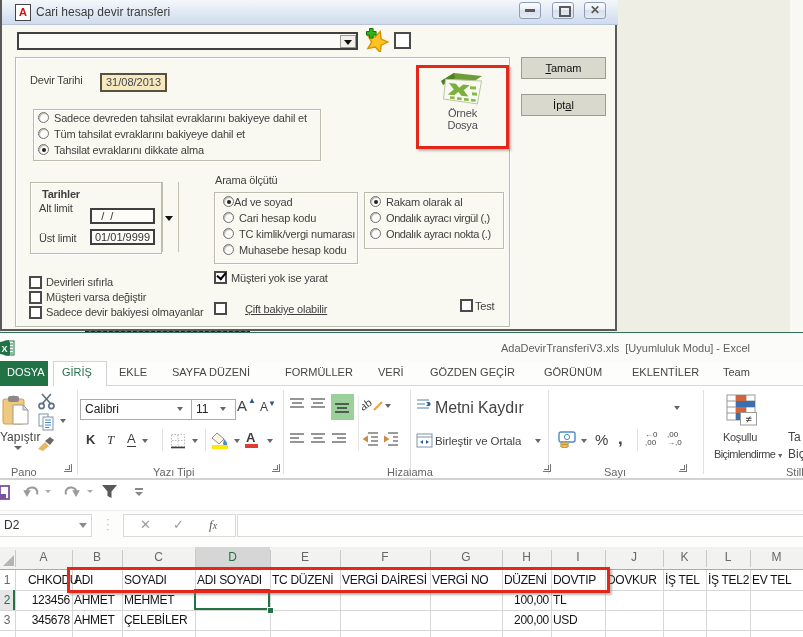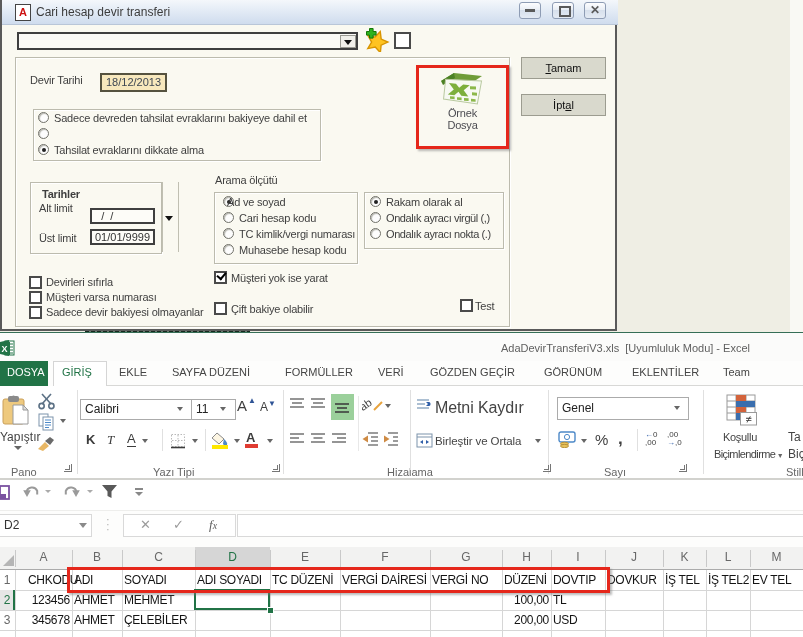--- a/index.html
+++ b/index.html
@@ -84,68 +84,69 @@
  <div id="combobtn" class="abs"></div>
 
  <svg class="abs" style="left:362px;top:28px" width="26" height="24" viewBox="0 0 26 24">
    <path d="M13 2 L16.2 8.8 L23.5 9.6 L18 14.6 L19.6 22 L13 18.2 L6.4 22 L8 14.6 L2.5 9.6 L9.8 8.8 Z" fill="#fec321" stroke="#d89400" stroke-width="1.4" transform="rotate(18 13 12) translate(0.5,1)"></path>
    <path d="M5.5 0.5 h3.6 v3 h3 v3.6 h-3 v3 h-3.6 v-3 h-3 v-3.6 h3 z" fill="#2eb31f" stroke="#157708" stroke-width="1"></path>
  </svg>
  <div id="cb1" class="abs"></div>
 
  <div id="maingrp" class="abs grp"></div>
  <div class="abs lbl" style="left:28px;top:74px;">Devir Tarihi</div>
- <div id="datebox" class="abs">18/12/2013</div>
+ <div id="datebox" class="abs">31/08/2013</div>
 
  <div class="abs grp" style="left:31px;top:109px;width:286px;height:50px;"></div>
  <div class="abs radio" style="left:36px;top:112px;"></div>
  <div class="abs lbl" style="left:52px;top:112px;">Sadece devreden tahsilat evraklarını bakiyeye dahil et</div>
  <div class="abs radio" style="left:36px;top:128px;"></div>
+ <div class="abs lbl" style="left:52px;top:128px;">Tüm tahsilat evraklarını bakiyeye dahil et</div>
  <div class="abs radio sel" style="left:36px;top:144px;"></div>
  <div class="abs lbl" style="left:52px;top:144px;">Tahsilat evraklarını dikkate alma</div>
 
  <div class="abs grp" style="left:28px;top:182px;width:130px;height:70px;"></div>
  <div class="abs lbl" style="left:38px;top:188px;font-weight:bold;background:#faf9f1;padding:0 2px;">Tarihler</div>
  <div class="abs lbl" style="left:37px;top:202px;">Alt limit</div>
  <div class="abs" style="left:88px;top:208px;width:61px;height:12px;border:2px solid #3f3f3f;background:#fdfcf8;font-size:11px;color:#333;line-height:12px;">&nbsp;&nbsp;&nbsp;/&nbsp;&nbsp;/</div>
  <div class="abs lbl" style="left:37px;top:232px;">Üst limit</div>
  <div class="abs" style="left:88px;top:229px;width:61px;height:12px;border:2px solid #3f3f3f;background:#fdfcf8;font-size:11px;color:#333;line-height:12px;text-align:center;">01/01/9999</div>
  <div class="abs" style="left:160px;top:182px;width:15px;height:70px;border-left:1px solid #c0bfb2;border-right:1px solid #c0bfb2;"></div>
  <div class="abs" style="left:163px;top:216px;width:0;height:0;border:4px solid transparent;border-top:5px solid #111;"></div>
 
  <div class="abs lbl" style="left:213px;top:174px;">Arama ölçütü</div>
  <div class="abs grp" style="left:212px;top:192px;width:142px;height:70px;"></div>
  <div class="abs radio sel" style="left:221px;top:196px;"></div>
- <div class="abs lbl" style="left:225px;top:196px;">Ad ve soyad</div>
+ <div class="abs lbl" style="left:232px;top:196px;">Ad ve soyad</div>
  <div class="abs radio" style="left:221px;top:212px;"></div>
  <div class="abs lbl" style="left:237px;top:212px;">Cari hesap kodu</div>
  <div class="abs radio" style="left:221px;top:228px;"></div>
  <div class="abs lbl" style="left:237px;top:228px;">TC kimlik/vergi numarası</div>
  <div class="abs radio" style="left:221px;top:244px;"></div>
  <div class="abs lbl" style="left:237px;top:244px;">Muhasebe hesap kodu</div>
 
  <div class="abs grp" style="left:362px;top:192px;width:138px;height:55px;"></div>
  <div class="abs radio sel" style="left:368px;top:196px;"></div>
  <div class="abs lbl" style="left:384px;top:196px;">Rakam olarak al</div>
  <div class="abs radio" style="left:368px;top:212px;"></div>
  <div class="abs lbl" style="left:384px;top:212px;letter-spacing:-0.4px;">Ondalık ayracı virgül (,)</div>
  <div class="abs radio" style="left:368px;top:228px;"></div>
  <div class="abs lbl" style="left:384px;top:228px;letter-spacing:-0.4px;">Ondalık ayracı nokta (.)</div>
 
  <div class="abs check" style="left:27px;top:276px;"></div>
  <div class="abs lbl" style="left:44px;top:276px;">Devirleri sıfırla</div>
  <div class="abs check" style="left:27px;top:291px;"></div>
- <div class="abs lbl" style="left:44px;top:291px;">Müşteri varsa numarası</div>
+ <div class="abs lbl" style="left:44px;top:291px;">Müşteri varsa değiştir</div>
  <div class="abs check" style="left:27px;top:306px;"></div>
  <div class="abs lbl" style="left:44px;top:306px;">Sadece devir bakiyesi olmayanlar</div>
 
  <div class="abs check on" style="left:212px;top:271px;"></div>
  <div class="abs lbl" style="left:229px;top:272px;">Müşteri yok ise yarat</div>
  <div class="abs check" style="left:212px;top:302px;"></div>
- <div class="abs lbl" style="left:229px;top:303px;">Çift bakiye olabilir</div>
+ <div class="abs lbl" style="left:243px;top:303px;text-decoration:underline;">Çift bakiye olabilir</div>
  <div class="abs check" style="left:458px;top:299px;"></div>
  <div class="abs lbl" style="left:473px;top:300px;">Test</div>
 
  <svg class="abs" style="left:437px;top:71px;" width="45" height="35" viewBox="0 0 45 35">
    <path d="M2 10 L15 2 L43 5 L34 11 Z" fill="#6f9c38"></path>
    <path d="M2 10 L15 2 L16 7 L4 14 Z" fill="#4c8124"></path>
    <path d="M6 9 L42 9 L39 32 L5 29 Z" fill="#f7f9f2" stroke="#b9c9a0" stroke-width="1" transform="rotate(3 22 20)"></path>
    <path d="M10 12 l7 .8 l3.2 4 l4 -3.2 l6.5 .6 l-6 5 l4.6 6.3 l-7 -.7 l-2.8 -4 l-4.2 3.4 l-6.5 -.6 l6 -5 z" fill="#7daf3c"></path>
    <g fill="#8cb84a">
     <rect x="11" y="24.5" width="4.6" height="2.6" transform="skewY(4)"></rect>
@@ -333,21 +334,20 @@
   </svg>
   <div class="abs" style="left:435px;top:66px;font-size:16px;letter-spacing:-0.1px;color:#444;">Metni Kaydır</div>
   <svg class="abs" style="left:416px;top:100px;" width="17" height="15" viewBox="0 0 17 15">
     <rect x="1" y="1" width="15" height="13" fill="#fff" stroke="#7c93ab"></rect>
     <line x1="1" y1="4" x2="16" y2="4" stroke="#7c93ab"></line>
     <path d="M4 9 L7 7 v4 z M13 9 L10 7 v4 z" fill="#2f5ea8"></path>
   </svg>
   <div class="abs" style="left:435px;top:102px;font-size:11.5px;letter-spacing:-0.1px;color:#444;">Birleştir ve Ortala</div>
   <div class="abs" style="left:535px;top:106px;width:0;height:0;border:3.5px solid transparent;border-top:4px solid #666;"></div>
 
-  <div class="abs" style="left:557px;top:64px;width:126px;height:21px;border:1px solid #ababab;background:#fff;font-size:12px;color:#222;line-height:21px;padding-left:4px;">Genel</div>
   <div class="abs" style="left:674px;top:73px;width:0;height:0;border:3.5px solid transparent;border-top:4px solid #666;"></div>
   <svg class="abs" style="left:558px;top:98px;" width="20" height="17" viewBox="0 0 20 17">
     <rect x="1" y="1" width="16" height="10" rx="2" fill="#fff" stroke="#4d89c8" stroke-width="1.4"></rect>
     <circle cx="9" cy="6" r="2.6" fill="none" stroke="#4d89c8"></circle>
     <ellipse cx="6.5" cy="12.8" rx="4" ry="1.6" fill="#e8c25a" stroke="#b8923a"></ellipse>
     <ellipse cx="6.5" cy="15" rx="4" ry="1.6" fill="#e8c25a" stroke="#b8923a"></ellipse>
   </svg>
   <div class="abs" style="left:581px;top:106px;width:0;height:0;border:3.5px solid transparent;border-top:4px solid #666;"></div>
   <div class="abs" style="left:595px;top:98px;font-size:15px;color:#3f3f3f;">%</div>
   <div class="abs" style="left:618px;top:96px;font-size:17px;font-weight:bold;color:#3f3f3f;">,</div>

